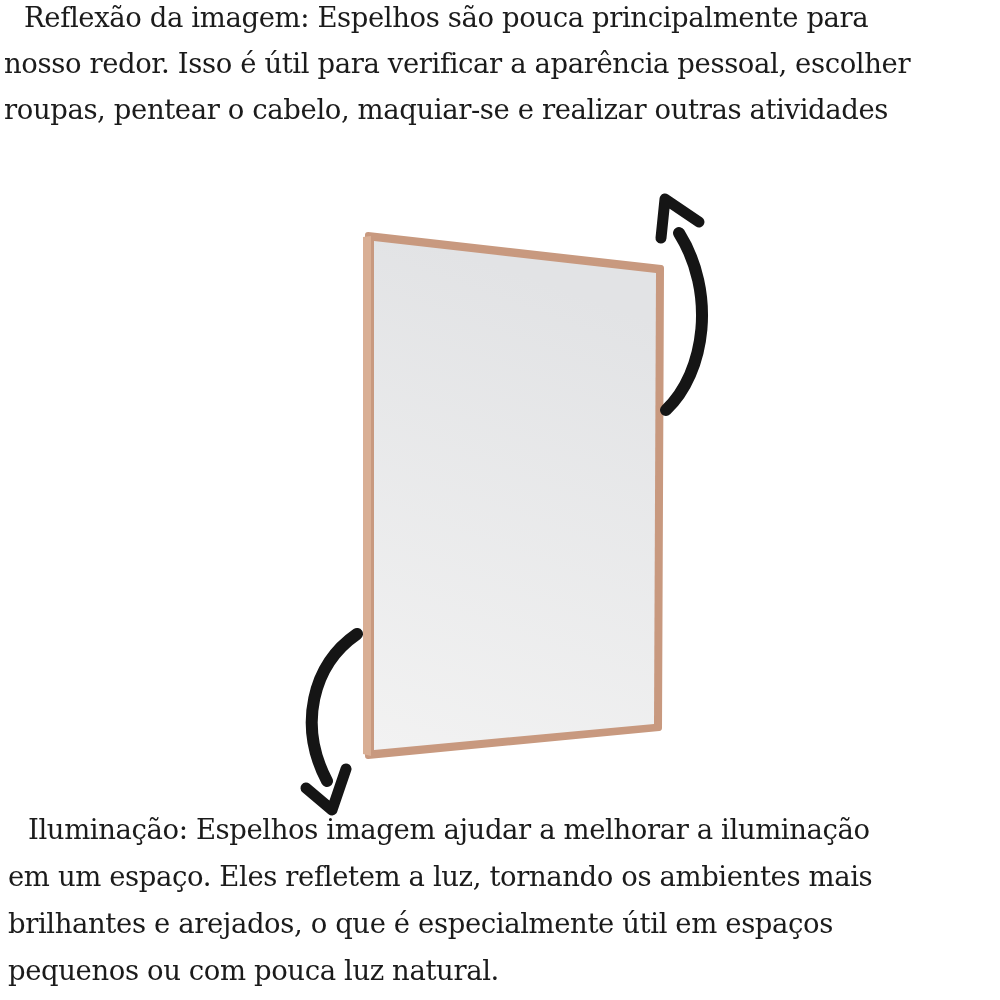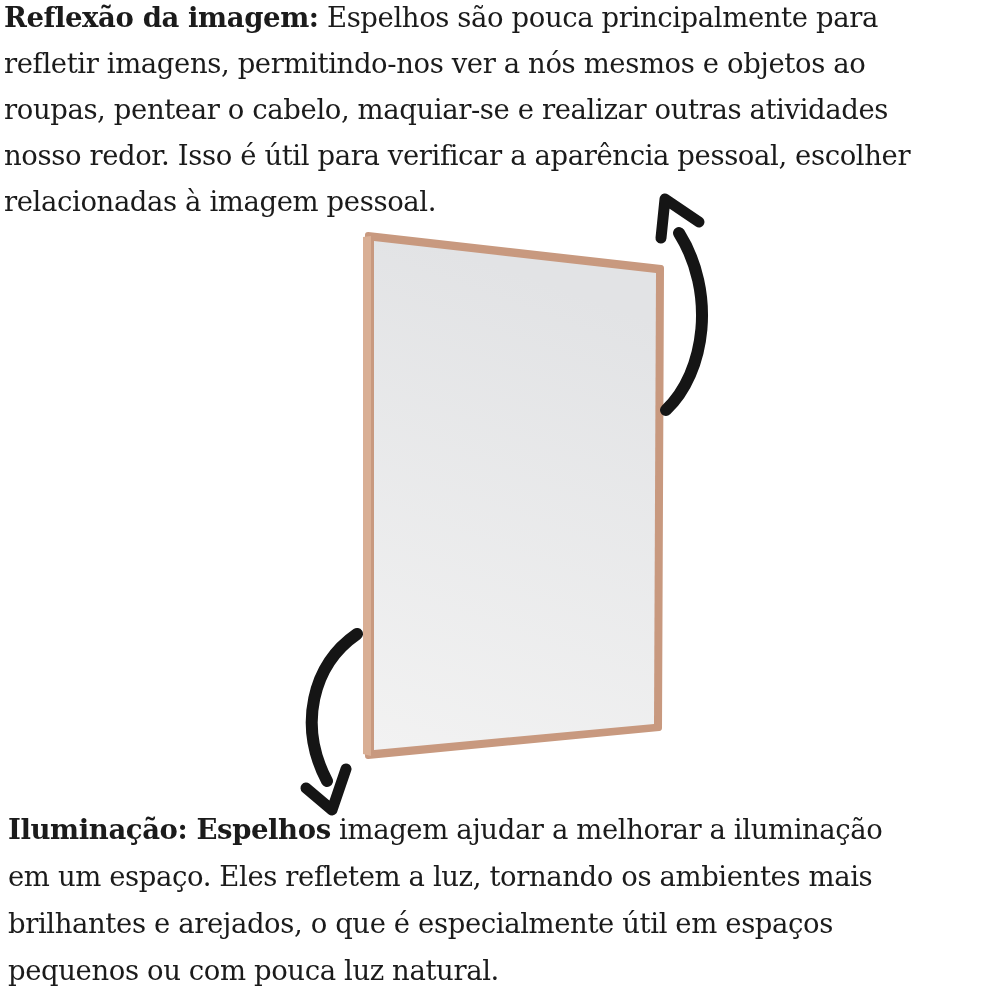--- a/index.html
+++ b/index.html
@@ -27,21 +27,21 @@
     letter-spacing: -0.4px;
   }
   .para .tline {
     white-space: nowrap;
     line-height: 46px;
     height: 46px;
   }
   #para-top { left: 4px; top: -6px; }
   #para-bottom { left: 8px; top: 806px; }
   #para-bottom .tline { line-height: 47px; height: 47px; }
-  .para b { font-weight: 700; }
+  .para b { font-weight: 400; margin-left: 20px; }
 </style>
 </head>
 <body>
 
 <div class="stage">
 
   <svg class="illus" viewBox="0 0 1000 1000" aria-hidden="true">
     <defs>
       <linearGradient id="glassGrad" x1="0.2" y1="0" x2="0" y2="1">
         <stop offset="0" stop-color="#e2e3e5"></stop>
@@ -61,24 +61,22 @@
     </g>
 
     <g fill="none" stroke-linecap="round" stroke-linejoin="round">
       <path d="M 357 634 C 312 665 298 726 327 781" stroke-width="12" stroke="#151515"></path>
       <path d="M 306 788 L 332 810 L 346 769" stroke-width="11" stroke="#151515"></path>
     </g>
   </svg>
 
   <div class="para" id="para-top">
     <div class="tline"><b>Reflexão da imagem:</b><span> Espelhos são pouca principalmente para</span></div>
-    <div class="tline">refletir imagens, permitindo-nos ver a nós mesmos e objetos ao</div>
+    <div class="tline">nosso redor. Isso é útil para verificar a aparência pessoal, escolher</div>
     <div class="tline">roupas, pentear o cabelo, maquiar-se e realizar outras atividades</div>
-    <div class="tline">nosso redor. Isso é útil para verificar a aparência pessoal, escolher</div>
-    <div class="tline">relacionadas à imagem pessoal.</div>
   </div>
 
   <div class="para" id="para-bottom">
     <div class="tline"><b>Iluminação: Espelhos</b><span> imagem ajudar a melhorar a iluminação</span></div>
     <div class="tline">em um espaço. Eles refletem a luz, tornando os ambientes mais</div>
     <div class="tline">brilhantes e arejados, o que é especialmente útil em espaços</div>
     <div class="tline">pequenos ou com pouca luz natural.</div>
   </div>
 
 </div>

